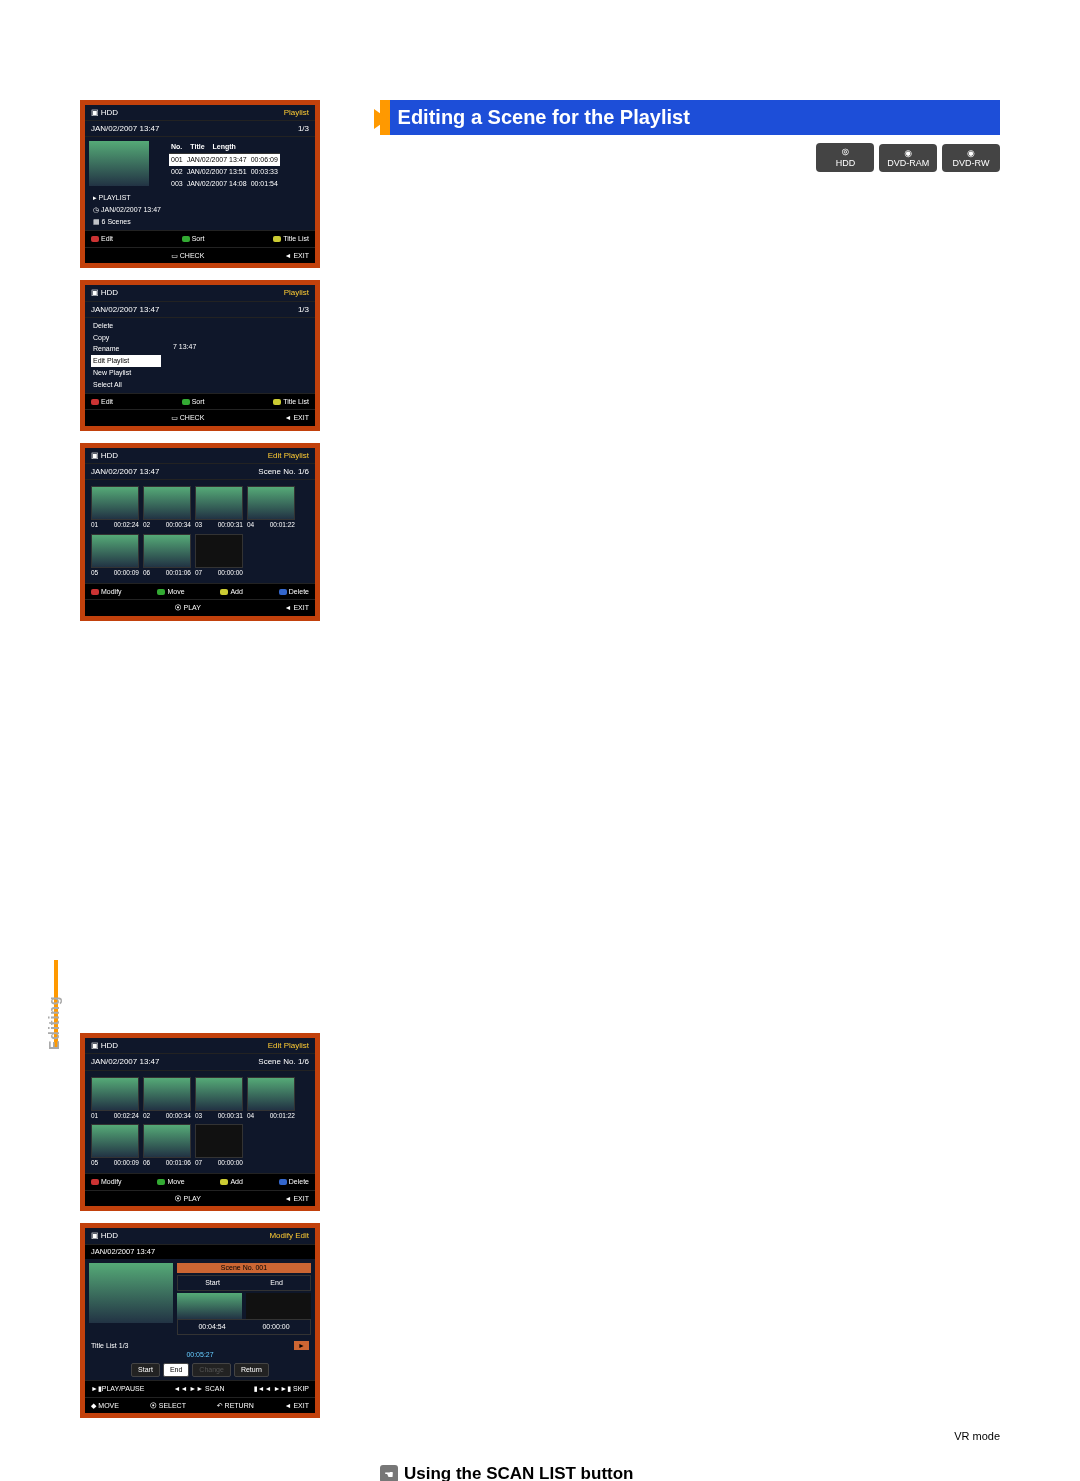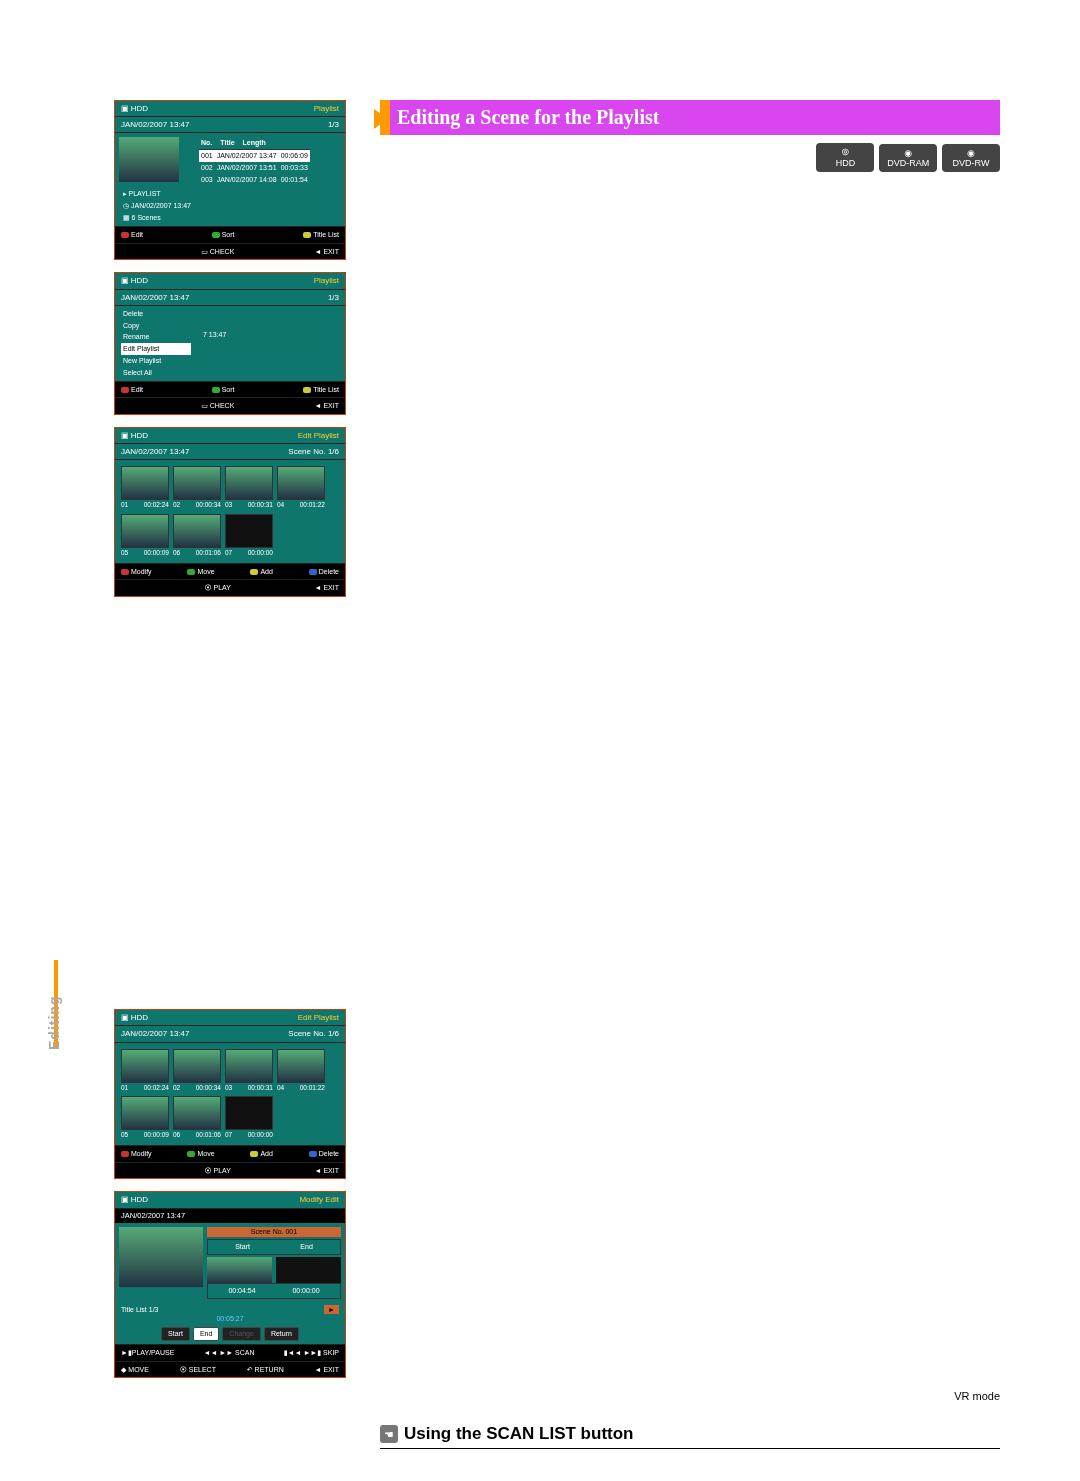--- a/index.html
+++ b/index.html
@@ -14,28 +14,27 @@
     position: relative;
   }
   .left-col {
     width: 250px;
     float: left;
   }
   .right-col {
     margin-left: 300px;
   }
   .osd-panel {
-    background: #0f766e;
+    background: #0f172a;
     color: #fff;
     font-size: 8px;
     width: 230px;
     margin-bottom: 12px;
-    border: 1px solid #c2410c;
+    border: 5px solid #c2410c;
     line-height: 1.4;
-    margin-left: 34px;
   }
   .osd-row {
     display: flex;
     justify-content: space-between;
     padding: 2px 6px;
     border-bottom: 1px solid #222;
   }
   .osd-badge-right {
     color: #ffcc33;
     font-size: 8px;
@@ -99,25 +98,24 @@
   .scene-thumb {
     width:46px; height:32px;
     background:linear-gradient(#5a7,#234);
     border:1px solid #333;
   }
   .scene-thumb.empty { background:#111; }
   .scene-cap { font-size:6.5px; display:flex; justify-content:space-between; }
   .color-dot { display:inline-block; width:8px; height:6px; border-radius:2px; vertical-align:middle; margin-right:2px;}
   .red{background:#c33;} .green{background:#3a3;} .yellow{background:#cc3;} .blue{background:#36c;}
   .section-bar {
-    background:#d946ef; color:#fff; font-weight:bold;
+    background:#1d4ed8; color:#fff; font-weight:bold;
     padding:6px 12px; font-size:20px;
     border-left:10px solid #f90;
     margin-bottom:14px;
-    font-family:Liberation Serif, serif;
   }
   .arrow-in {
     width:0;height:0;
     border-top:10px solid transparent;
     border-bottom:10px solid transparent;
     border-left:14px solid #f90;
     display:inline-block;
     vertical-align:middle;
     margin-right:4px;
     margin-left:-28px;

